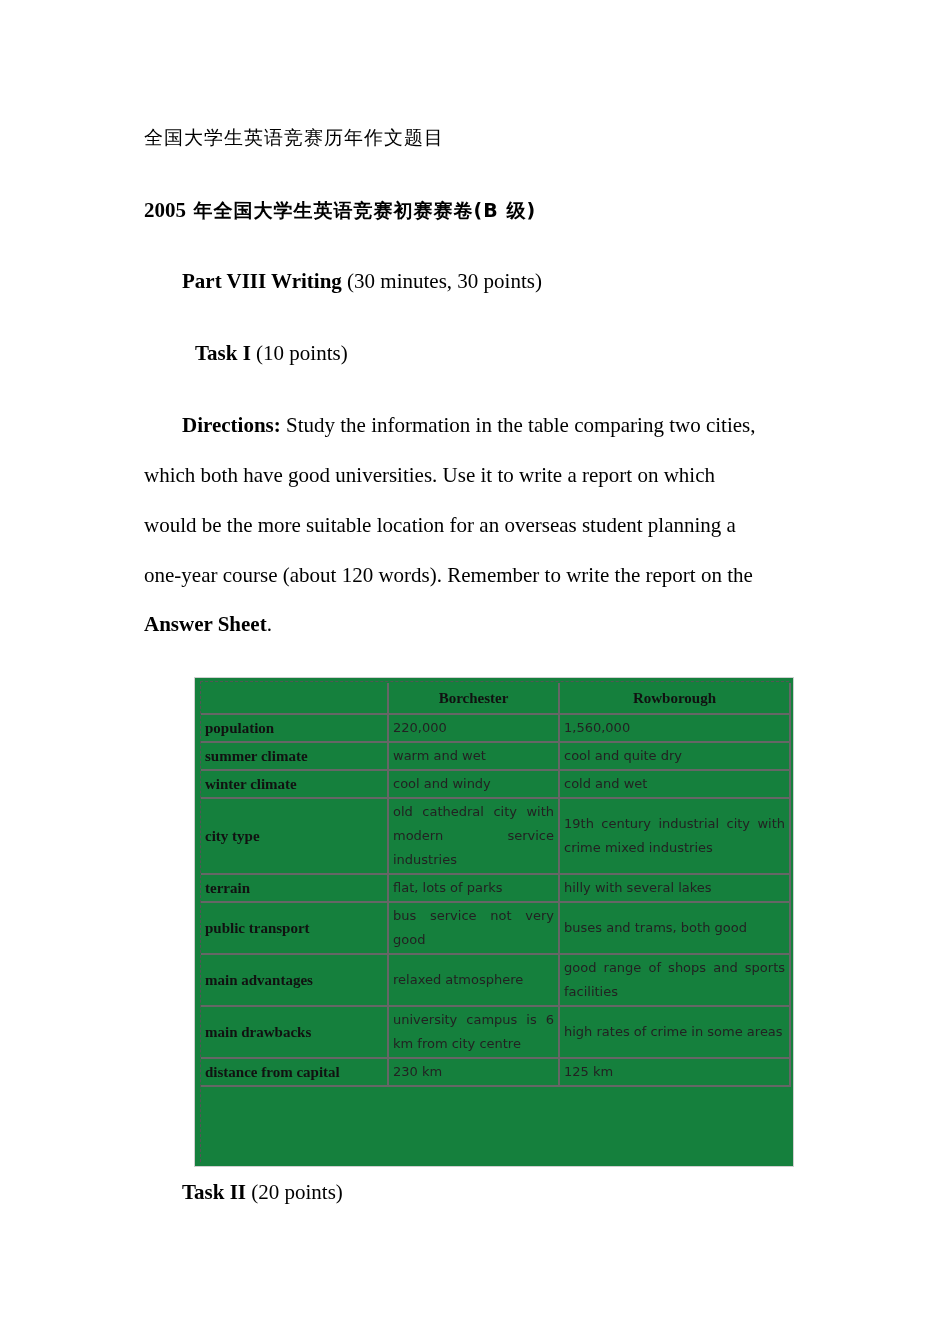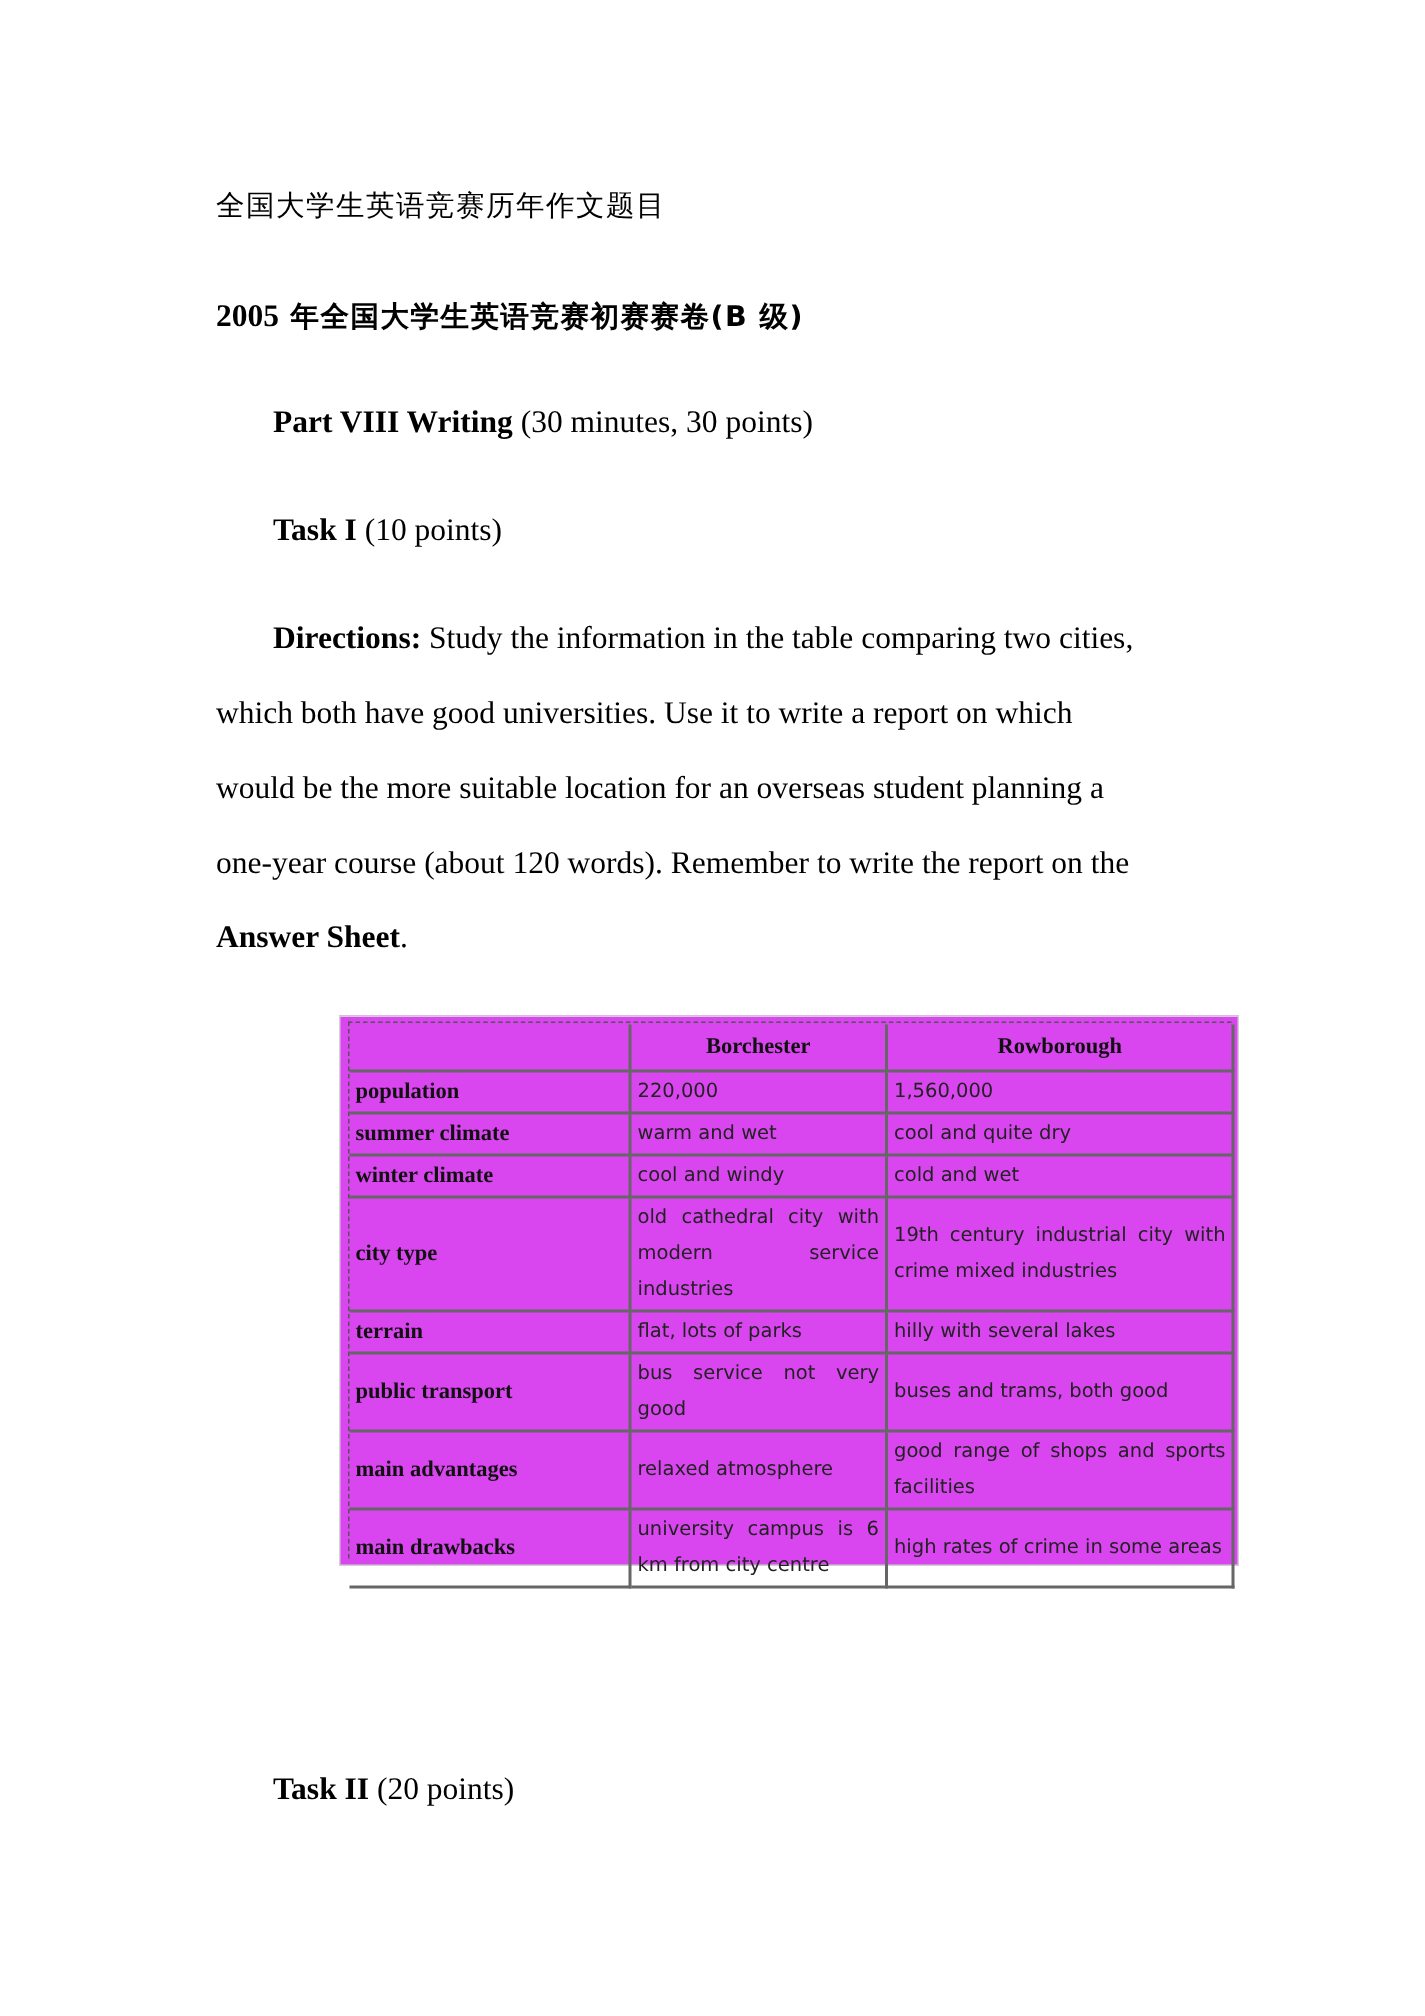--- a/index.html
+++ b/index.html
@@ -10,22 +10,22 @@
     }
     .line {
       position: absolute; left: 144px; font-size: 21px; line-height: 24px; white-space: nowrap;
     }
     .cjk { font-family: "DejaVu Sans", sans-serif; font-size: 19px; letter-spacing: 1px; }
     .indent { left: 182px; }
     b { font-weight: bold; }
 
     
     .tbl-wrap {
-      position: absolute; left: 194px; top: 677px; width: 600px; height: 367px;
-      border: 1px solid #d0d0d0; box-sizing: border-box; background: #d946ef; margin-left: 32px;
+      position: absolute; left: 194px; top: 677px; width: 600px; height: 490px;
+      border: 1px solid #d0d0d0; box-sizing: border-box; background: #15803d;
     }
     .tbl-wrap::before {
       content: ""; position: absolute; left: 5px; top: 3px; right: 4px;
       border-top: 1px dashed #555;
     }
     .tbl-wrap::after {
       content: ""; position: absolute; left: 5px; top: 3px; bottom: 4px;
       border-left: 1px dashed #555;
     }
     table.cmp {
@@ -58,21 +58,21 @@
   <div class="line cjk" style="top:125px;">全国大学生英语竞赛历年作文题目</div>
 
   <div class="line" style="top:198px;">
     <b>2005</b><b class="cjk" style="font-weight:bold;margin-top:48px;"> 年全国大学生英语竞赛初赛赛卷(B 级)</b>
   </div>
 
   <div class="line indent" style="top:269px;">
     <b>Part VIII Writing</b><span> (30 minutes, 30 points)</span>
   </div>
 
-  <div class="line indent" style="top:341px;">
+  <div class="line indent" style="top:341px;margin-left:13px;">
     <b>Task I</b><span> (10 points)</span>
   </div>
 
   <div>
     <div class="line indent" style="top:413px;">
       <b>Directions:</b><span> Study the information in the table comparing two cities,</span>
     </div>
     <div class="line" style="top:463px;">which both have good universities. Use it to write a report on which</div>
     <div class="line" style="top:513px;text-align:center;">would be the more suitable location for an overseas student planning a</div>
     <div class="line" style="top:563px;">one-year course (about 120 words). Remember to write the report on the</div>
@@ -129,20 +129,25 @@
         <tr>
           <td class="rowhead">main advantages</td>
           <td class="val">relaxed atmosphere</td>
           <td class="val">good range of shops and sports facilities</td>
         </tr>
         <tr>
           <td class="rowhead">main drawbacks</td>
           <td class="val">university campus is 6 km from city centre</td>
           <td class="val">high rates of crime in some areas</td>
         </tr>
+        <tr>
+          <td class="rowhead">distance from capital</td>
+          <td class="val">230 km</td>
+          <td class="val">125 km</td>
+        </tr>
       </tbody>
     </table>
   </div>
 
   <div class="line indent" style="top:1180px;">
     <b>Task II</b><span> (20 points)</span>
   </div>
 
 </div>
 

